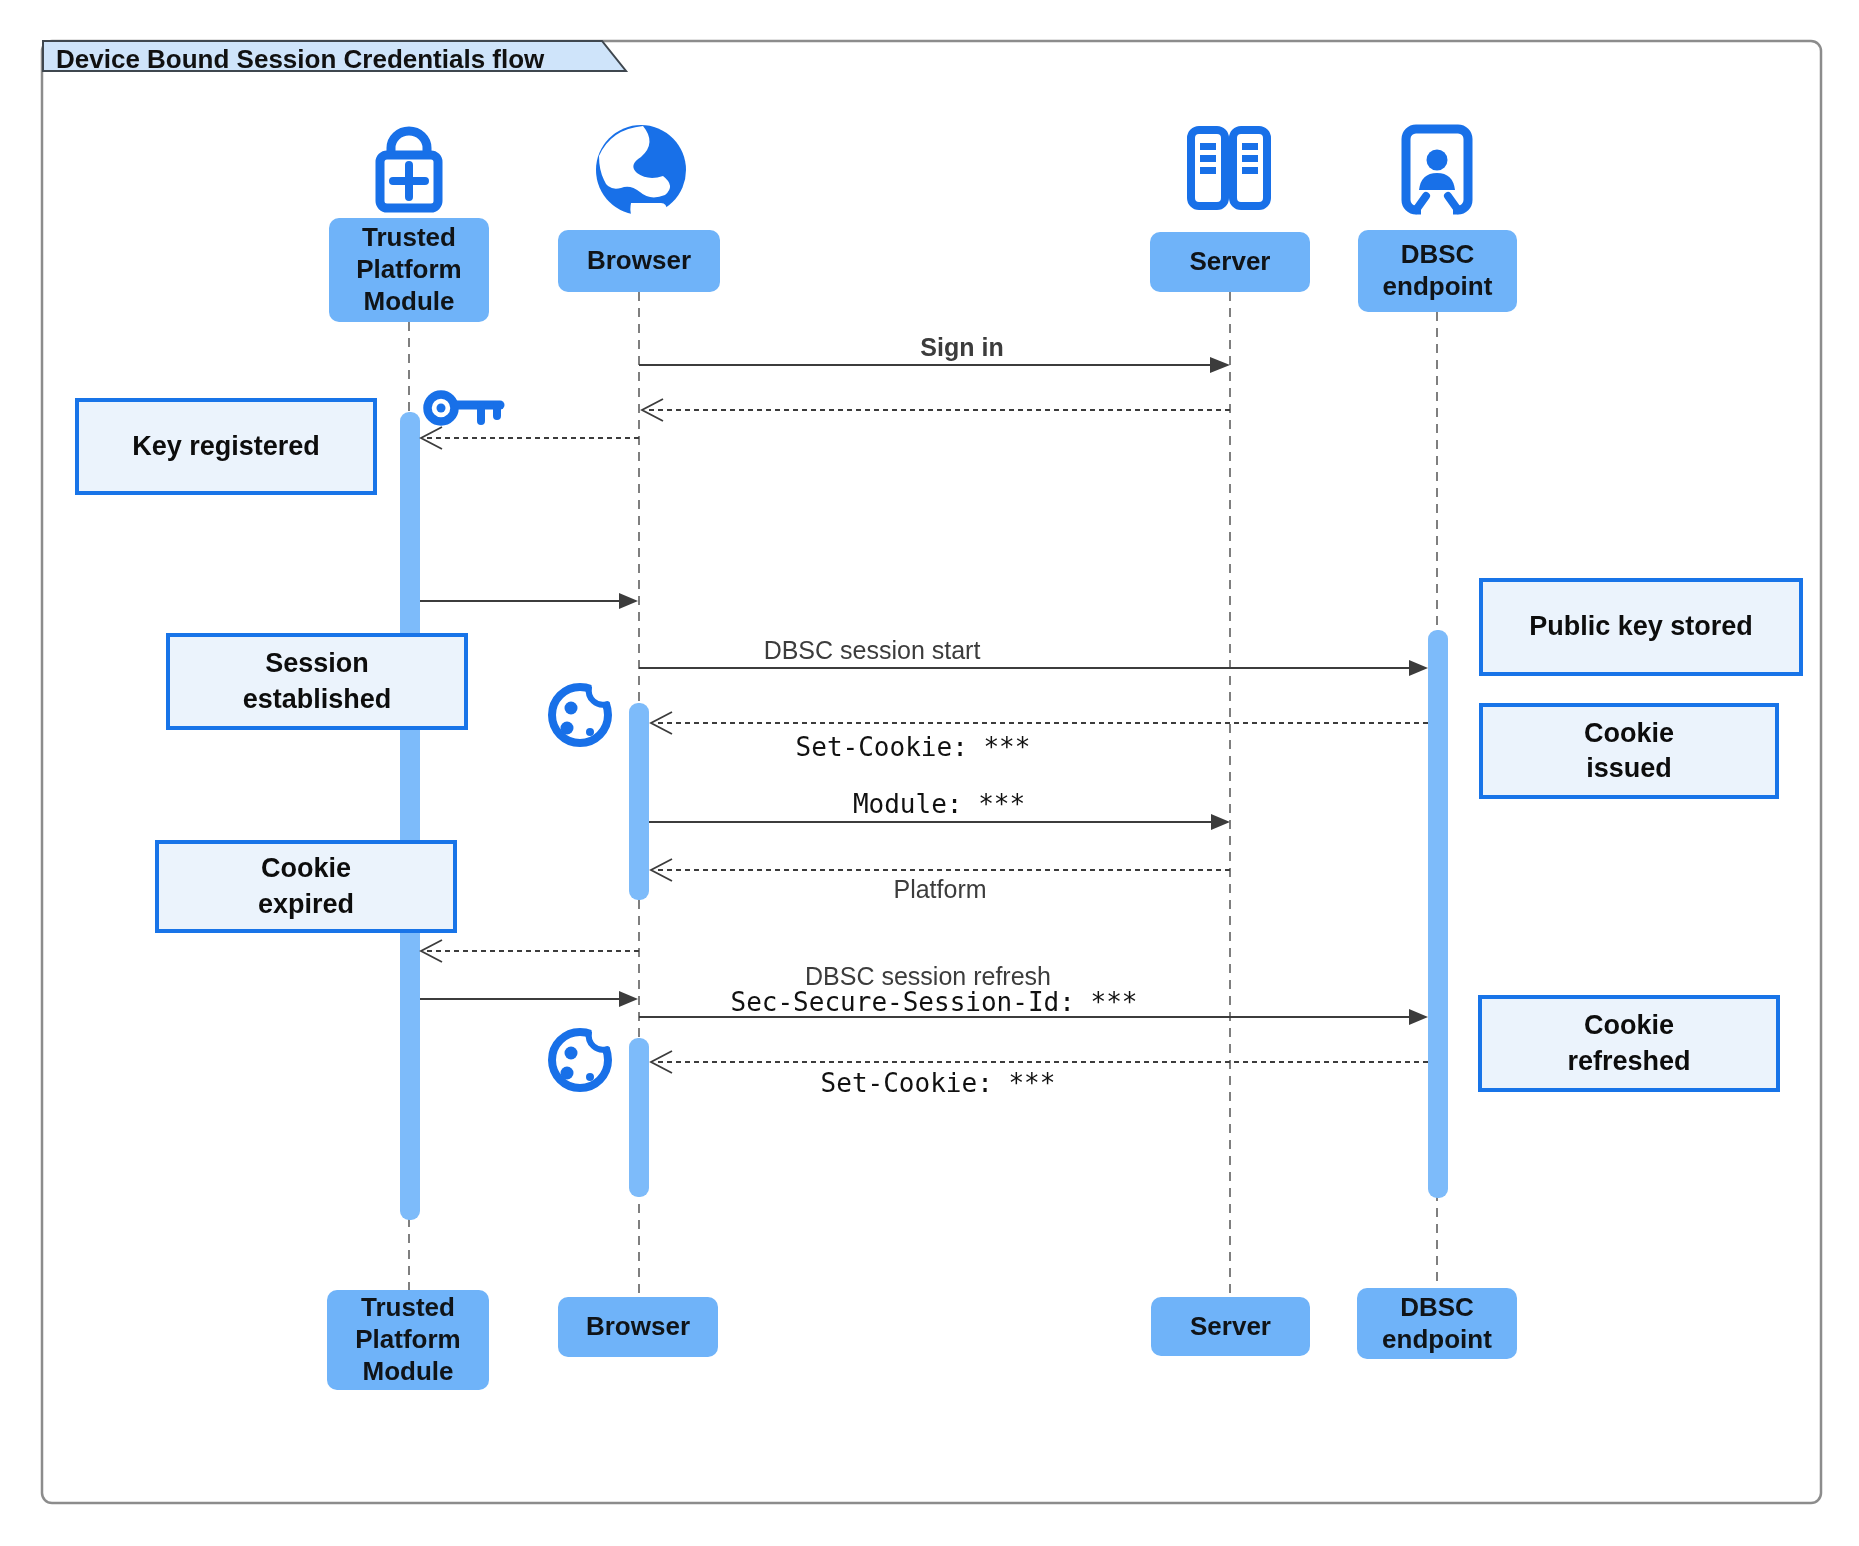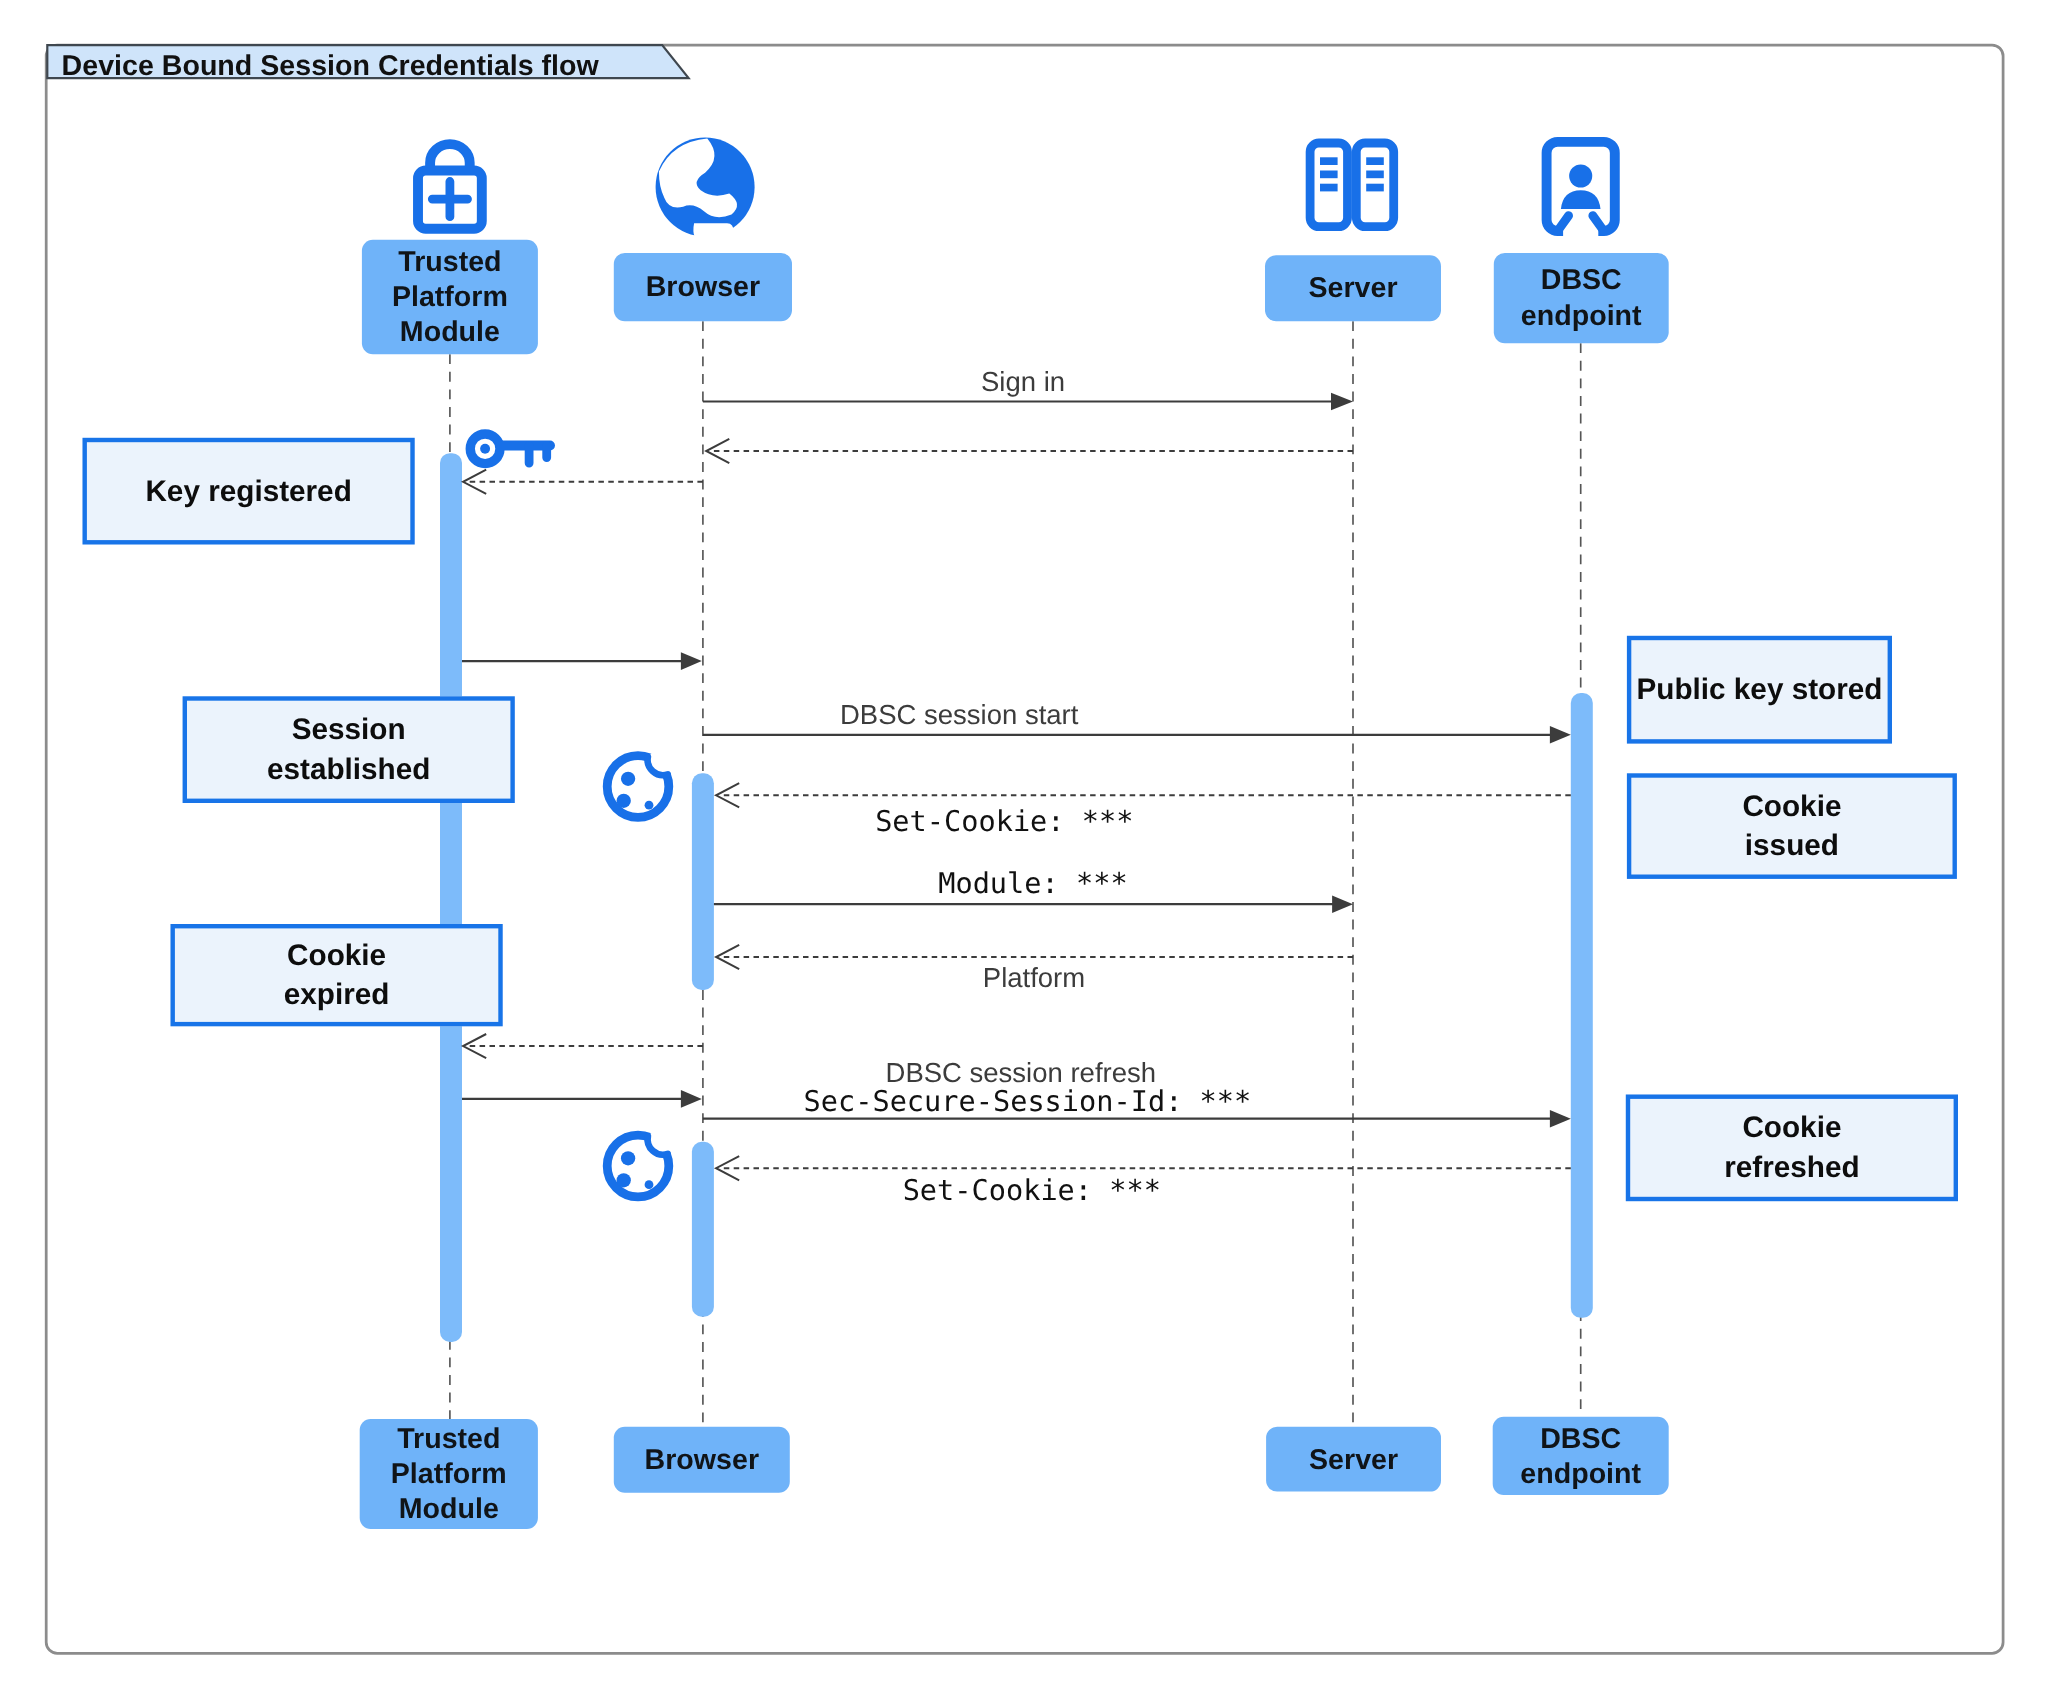--- a/index.html
+++ b/index.html
@@ -165,27 +165,27 @@
   <div class="pbox" style="left:558px;top:1297px;width:160px;height:60px;">Browser</div>
   <div class="pbox" style="left:1151px;top:1297px;width:159px;height:59px;">Server</div>
   <div class="pbox" style="left:1357px;top:1288px;width:160px;height:71px;">DBSC
 endpoint</div>
 
   <div class="note" style="left:75px;top:398px;width:302px;height:97px;">Key registered</div>
   <div class="note" style="left:166px;top:633px;width:302px;height:97px;">Session
 established</div>
   <div class="note" style="left:155px;top:840px;width:302px;height:93px;">Cookie
 expired</div>
-  <div class="note" style="left:1479px;top:578px;width:241px;height:98px;">Public key stored</div>
+  <div class="note" style="left:1479px;top:578px;width:324px;height:98px;">Public key stored</div>
   <div class="note" style="left:1479px;top:703px;width:300px;height:96px;">Cookie
 issued</div>
   <div class="note" style="left:1478px;top:995px;width:302px;height:97px;">Cookie
 refreshed</div>
 
-  <div class="mlabel" style="left:930px;top:333px;">Sign in</div>
+  <div class="mlabel" style="left:962px;top:333px;font-weight:bold;">Sign in</div>
   <div class="mlabel" style="left:872px;top:636px;">DBSC session start</div>
   <div class="mlabel mono" style="left:913px;top:732px;">Set-Cookie: ***</div>
   <div class="mlabel mono" style="left:939px;top:789px;">Module: ***</div>
   <div class="mlabel" style="left:940px;top:875px;">Platform</div>
   <div class="mlabel" style="left:928px;top:962px;">DBSC session refresh</div>
   <div class="mlabel mono" style="left:934px;top:987px;">Sec-Secure-Session-Id: ***</div>
   <div class="mlabel mono" style="left:938px;top:1068px;">Set-Cookie: ***</div>
 
 </div>
 

